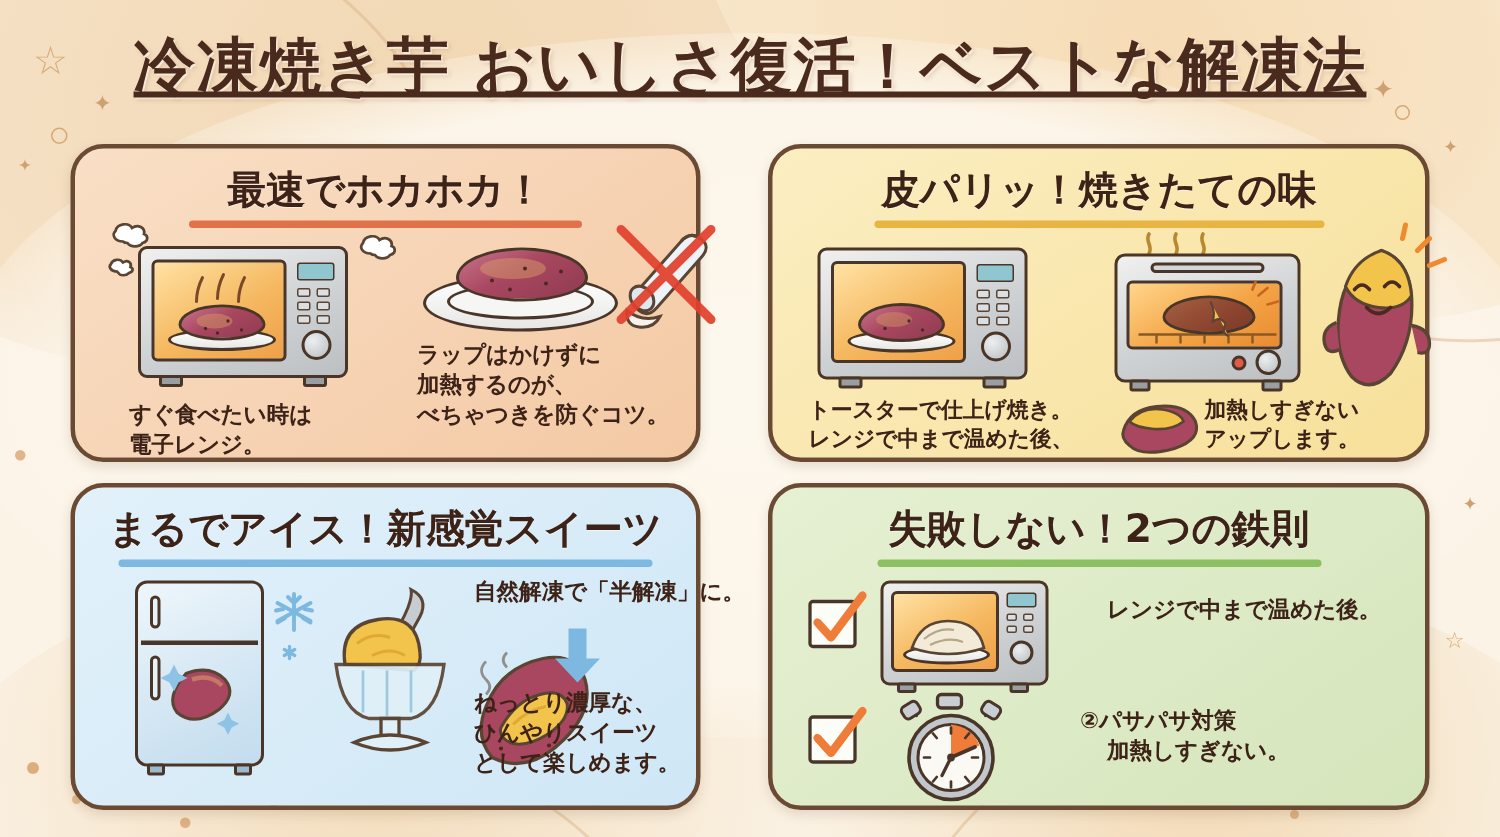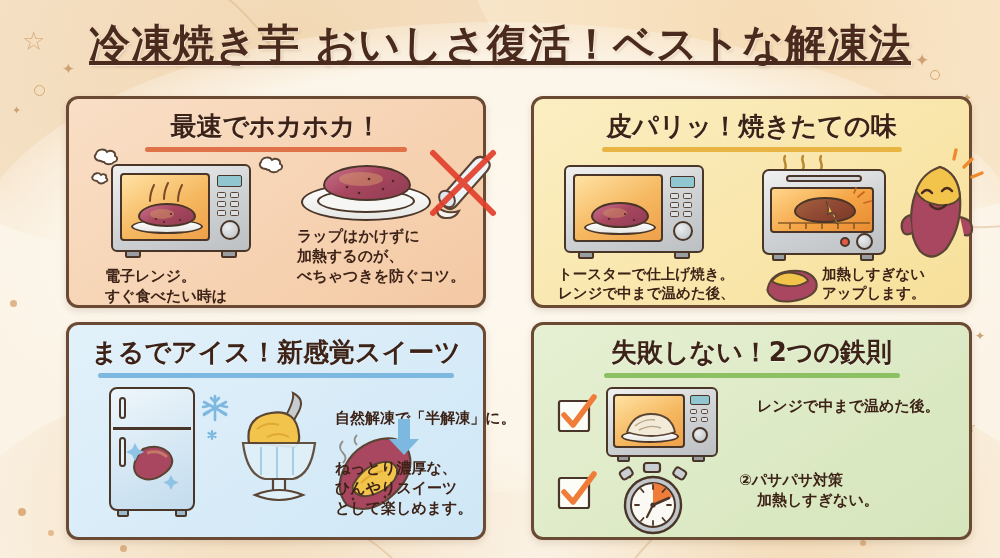--- a/index.html
+++ b/index.html
@@ -54,23 +54,22 @@
   
   .title-wrap { position:absolute; top:17px; left:0; width:1000px; text-align:center; }
   .main-title {
     font-size:41px; font-weight:bold; color:#4a2a1c; letter-spacing:1px;
     text-shadow: 1px 1px 0 #f7e9d6, 2px 2px 3px rgba(120,80,50,.18);
     white-space: nowrap;
     text-decoration: underline;
   }
   
   .card {
-    position:absolute; border:3px solid #6b4a33; border-radius:12px;
+    position:absolute; border:3px solid #6b4a33; border-radius:22px;
     box-shadow: 0 3px 7px rgba(110,80,55,.16);
-    margin-left: 19px;
   }
   .card-peach  { left:47px;  top:96px;  width:420px; height:212px;
                  background:linear-gradient(145deg,#f9dfc6 0%, #f4c9a4 100%); }
   .card-yellow { left:512px; top:96px;  width:441px; height:212px;
                  background:linear-gradient(145deg,#fbeec2 0%, #f7e09a 100%); }
   .card-blue   { left:47px;  top:322px; width:420px; height:218px;
                  background:linear-gradient(145deg,#e2f1fa 0%, #cfe7f6 100%); }
   .card-green  { left:512px; top:322px; width:441px; height:218px;
                  background:linear-gradient(145deg,#e6f0d3 0%, #d5e5bb 100%); }
 
@@ -214,22 +213,22 @@
       <path d="M16 48 L46 14 q6-7 13-2 q7 5 1 12 L30 58 q-6 7-12 2 q-7-5-2-12z" fill="#eef3f7" stroke="#5a4433" stroke-width="2"></path>
       <ellipse cx="20" cy="52" rx="7" ry="9" transform="rotate(-40 20 52)" fill="#dfe8ef" stroke="#5a4433" stroke-width="2"></ellipse>
       <path d="M46 14 q6-7 13-2" fill="none" stroke="#5a4433" stroke-width="2"></path>
       <path d="M10 60 q10 8 22 4 q-4 8-14 7 q-9-1-8-11z" fill="#f7f2ec" stroke="#5a4433" stroke-width="2"></path>
       <g>
         <path d="M6 6 L66 66 M66 6 L6 66" stroke="#e2402c" stroke-width="6" stroke-linecap="round" opacity=".92"></path>
       </g>
     </svg>
 
     <div class="cap" style="left:36px; top:168px;">
+      <div>すぐ食べたい時は</div>
       <div>電子レンジ。</div>
-      <div>すぐ食べたい時は</div>
     </div>
     <div class="cap" style="left:228px; top:128px;">
       <div>ラップはかけずに</div>
       <div>加熱するのが、</div>
       <div>べちゃつきを防ぐコツ。</div>
     </div>
   </div>
 
   <div class="card card-yellow">
     <div class="card-title">皮パリッ！焼きたての味</div>
@@ -355,21 +354,21 @@
       <path d="M52 48 q-8 8-22 6 q-10-2-12-10" stroke="#5a4433" stroke-width="1.6" fill="none" opacity=".001"></path>
       <path d="M20 72 q-12-14-4-34 q10-26 38-32 q22-4 28 14 q6 20-14 40 q-24 24-48 12z" fill="#a8475f" stroke="#5a4433" stroke-width="2.2"></path>
       <path d="M26 52 q10-18 26-22 q14-4 18 6 q2 10-12 20 q-16 10-26 6 q-8-4-6-10z" fill="#f2c44c" stroke="#5a4433" stroke-width="2"></path>
       <path d="M34 50 q10-10 22-12" stroke="#d99f26" stroke-width="2" fill="none" opacity=".7"></path>
       <circle cx="26" cy="66" r="1.4" fill="#4a2a20"></circle>
         <circle cx="58" cy="64" r="1.4" fill="#4a2a20"></circle>
       <path d="M16 8 q-6 6 0 12 q5 5 0 10" stroke="#5a4433" stroke-width="1.8" fill="none" opacity=".55"></path>
       <path d="M30 2 q-5 5 0 10" stroke="#5a4433" stroke-width="1.8" fill="none" opacity=".55"></path>
     </svg>
 
-    <div class="cap" style="left:266px; top:84px;text-align:center;">
+    <div class="cap" style="left:266px; top:60px;text-align:center;">
       <div>自然解凍で「半解凍」に。</div>
     </div>
 
     <svg class="ill" style="left:318px; top:92px;" width="34" height="40" viewBox="0 0 34 40">
       <path d="M11 2 h12 v20 h9 L17 38 L2 22 h9z" fill="#7cb8e0"></path>
     </svg>
 
     <div class="cap" style="left:266px; top:134px;">
       <div>ねっとり濃厚な、</div>
       <div>ひんやりスイーツ</div>

